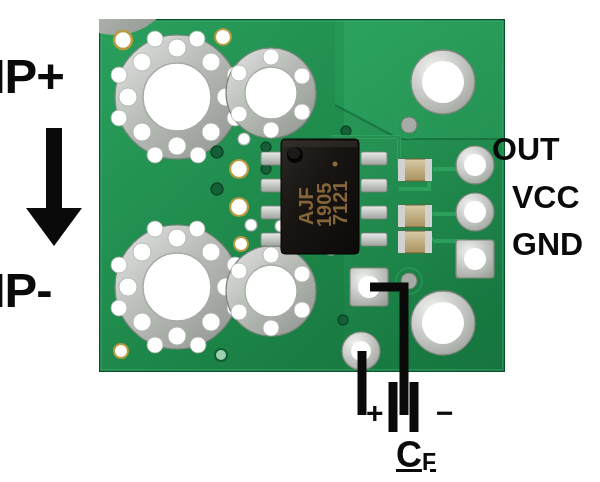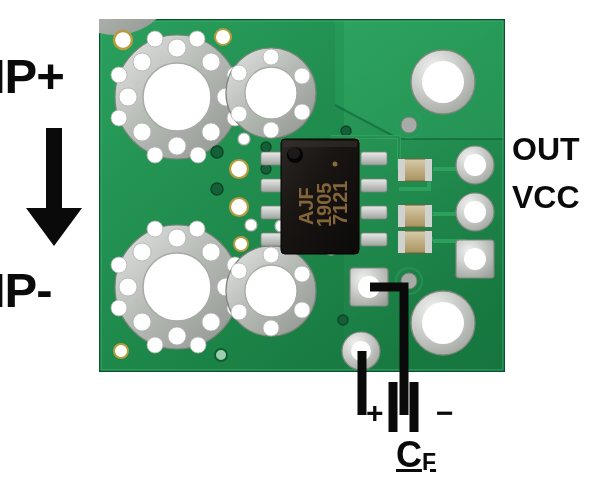--- a/index.html
+++ b/index.html
@@ -5,21 +5,21 @@
   html,body{margin:0;padding:0;background:#ffffff;}
   body{width:600px;height:482px;overflow:hidden;
        font-family:"Liberation Sans",sans-serif;}
   #stage{position:relative;width:600px;height:482px;background:#fff;}
 
   
   .lbl{position:absolute;font-weight:bold;color:#0a0a0a;
        font-family:"Liberation Sans",sans-serif;line-height:1;white-space:nowrap;}
   #lbl-ipplus{left:-8px;top:52px;font-size:49px;letter-spacing:-1px;}
   #lbl-ipminus{left:-8px;top:266px;font-size:49px;letter-spacing:-1px;}
-  #lbl-out{left:512px;top:133px;font-size:32px;text-align:right;}
+  #lbl-out{left:492px;top:133px;font-size:32px;text-align:right;}
   #lbl-vcc{left:512px;top:181px;font-size:32px;}
   #lbl-gnd{left:512px;top:228px;font-size:32px;}
   #lbl-plus{left:366px;top:398px;font-size:30px;}
   #lbl-minus{left:436px;top:398px;font-size:30px;}
   #lbl-cf{left:396px;top:437px;font-size:36px;text-decoration:underline;}
   #lbl-cf .sub{font-size:23px;vertical-align:-3px;}
 
   
   #arrow{position:absolute;left:22px;top:128px;width:64px;height:118px;}
 
@@ -301,17 +301,18 @@
 
   <svg id="arrow" viewBox="0 0 64 118">
     <rect x="24" y="0" width="16" height="84" fill="#0a0a0a"></rect>
     <polygon points="4,80 60,80 32,118" fill="#0a0a0a"></polygon>
   </svg>
 
   <div class="lbl" id="lbl-ipplus">IP+</div>
   <div class="lbl" id="lbl-ipminus">IP-</div>
   <div class="lbl" id="lbl-out">OUT</div>
   <div class="lbl" id="lbl-vcc">VCC</div>
+  <div class="lbl" id="lbl-gnd">GND</div>
   <div class="lbl" id="lbl-plus">+</div>
   <div class="lbl" id="lbl-minus">−</div>
   <div class="lbl" id="lbl-cf"><span>C</span><span class="sub">F</span></div>
 
 </div>
 
 </body></html>

